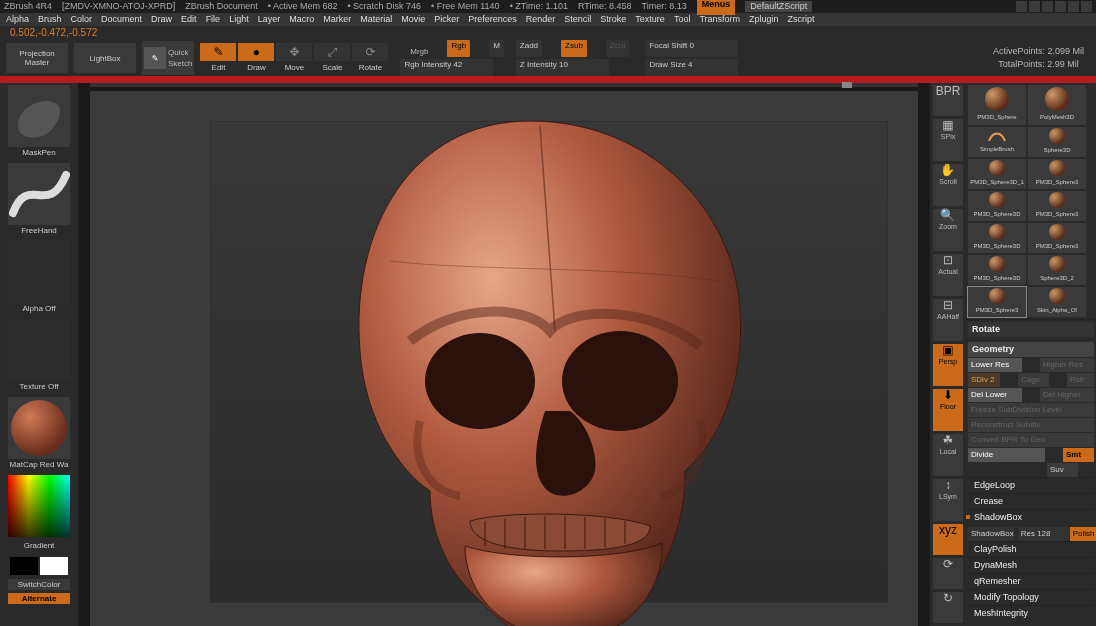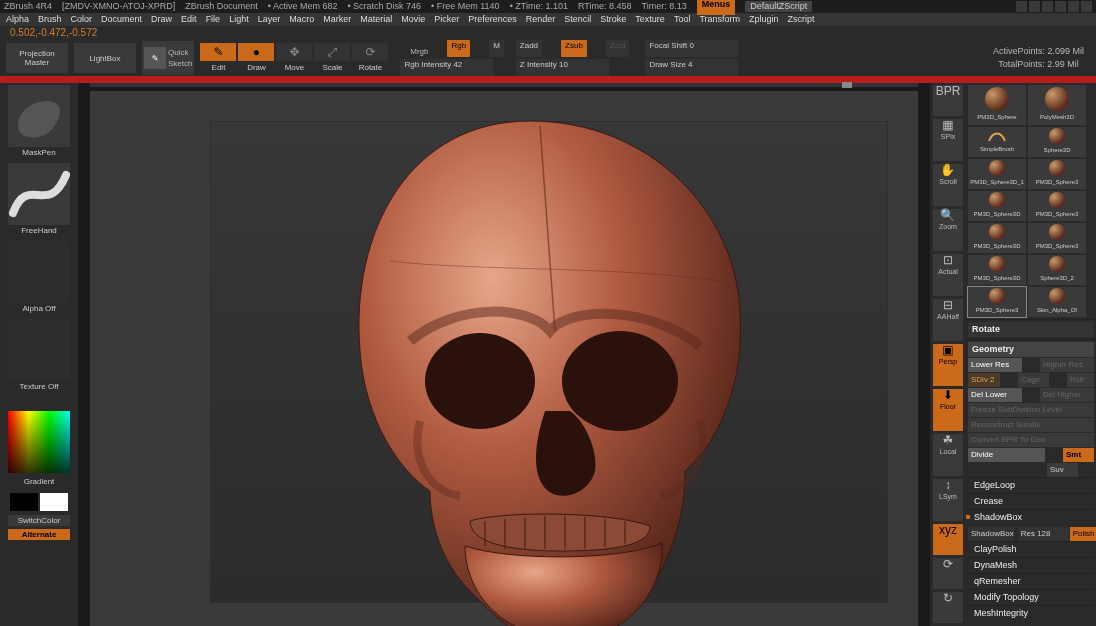--- a/index.html
+++ b/index.html
@@ -212,20 +212,24 @@
     </div>
     <div class="gap"></div>
     <div class="slot" style="background:#2d2d2d">
       <div class="lbl">Alpha Off</div>
     </div>
     <div class="gap"></div>
     <div class="slot" style="background:#2d2d2d">
       <div class="lbl">Texture Off</div>
     </div>
     <div class="gap"></div>
+    <div class="slot">
+      <div class="matcap"></div>
+      <div class="lbl">MatCap Red Wa</div>
+    </div>
     <div class="gap"></div>
     <div class="gradient"></div>
     <div class="gradlbl">Gradient</div>
     <div class="swatches">
       <div class="sw" style="background:#000"></div>
       <div class="sw" style="background:#fff"></div>
     </div>
     <div class="switchc">SwitchColor</div>
     <div class="alternate">Alternate</div>
   </div>

